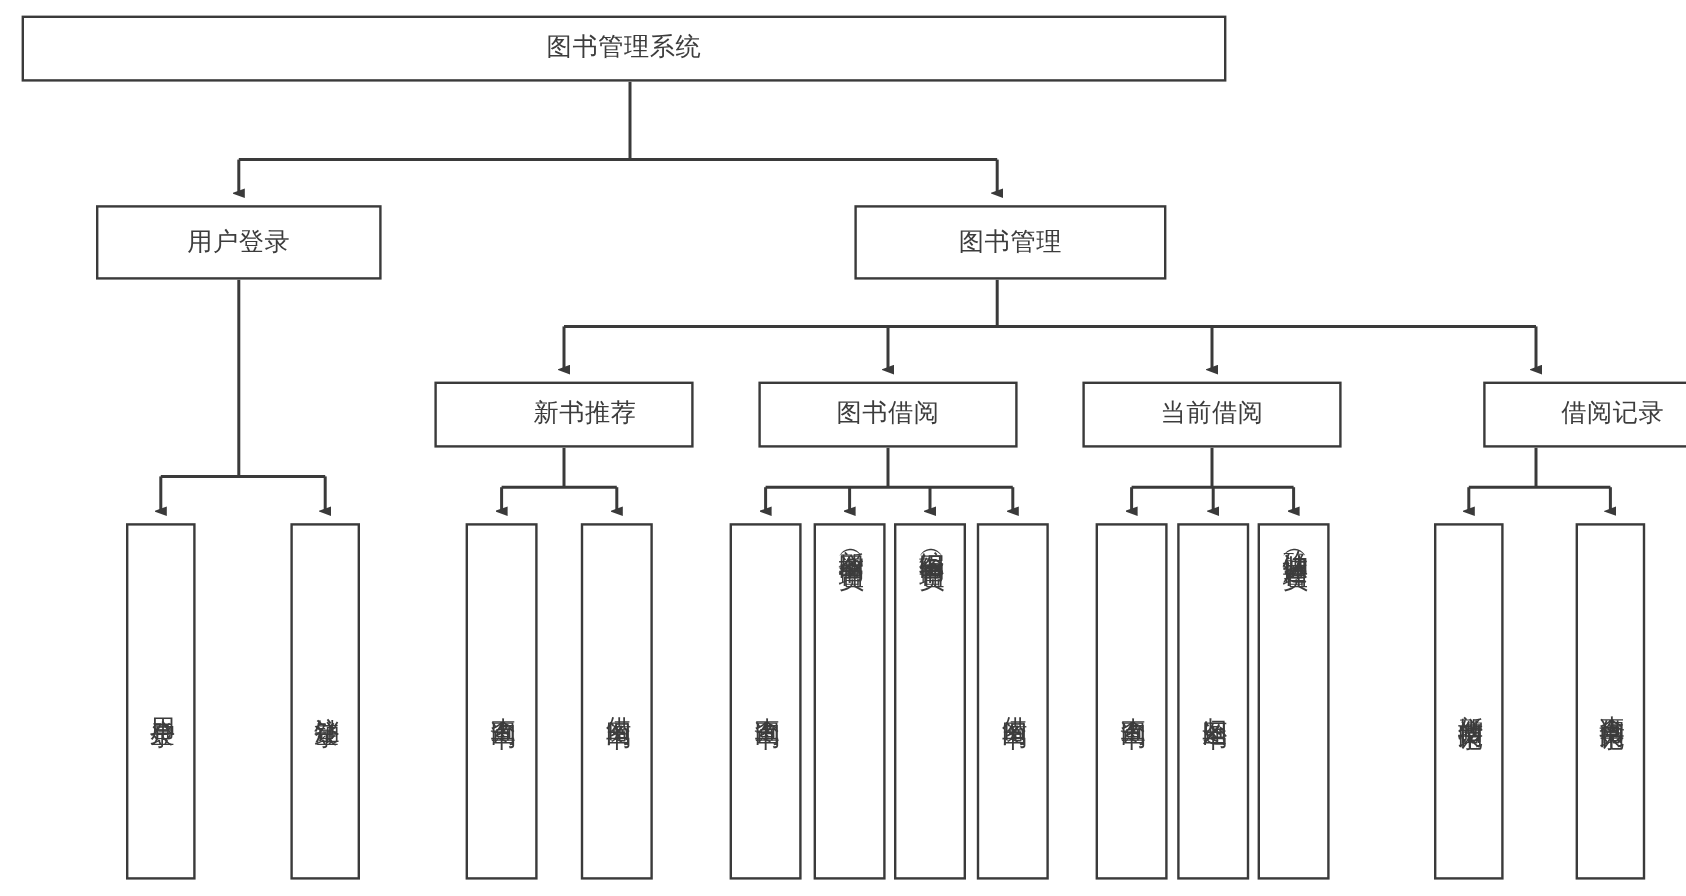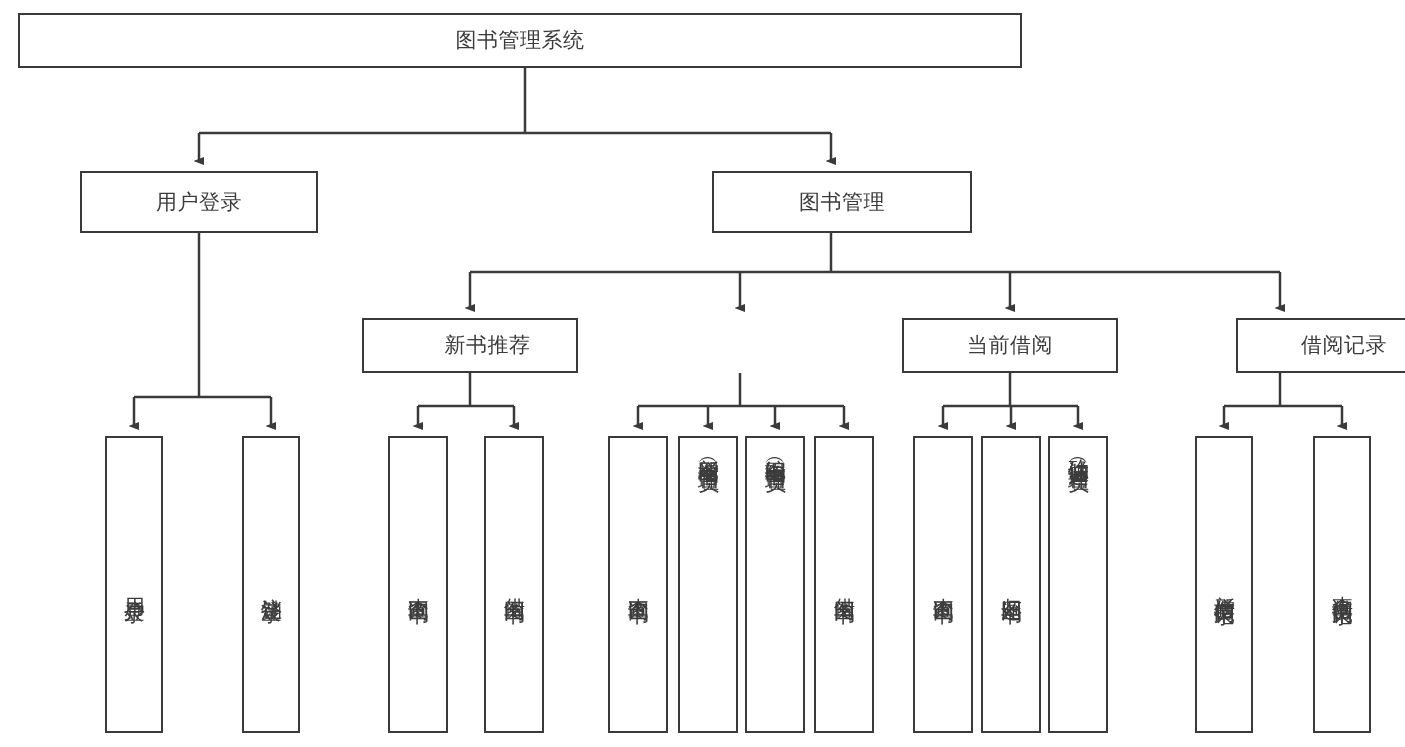--- a/index.html
+++ b/index.html
@@ -129,20 +129,23 @@
   <div class="node" id="node-l2-0" style="left: 80px; top: 171px; width: 238px; height: 62px; border-color: rgb(58, 58, 58); background: rgb(255, 255, 255);">
     <span class="node-label" style="color: rgb(60, 60, 60);">用户登录</span>
   </div>
   <div class="node" id="node-l2-1" style="left: 712px; top: 171px; width: 260px; height: 62px; border-color: rgb(58, 58, 58); background: rgb(255, 255, 255);">
     <span class="node-label" style="color: rgb(60, 60, 60);">图书管理</span>
   </div>
 
   <div class="node" id="node-l3-0" style="left: 362px; top: 318px; width: 216px; height: 55px; border-color: rgb(58, 58, 58); background: rgb(255, 255, 255);">
     <span class="node-label" style="color: rgb(60, 60, 60); margin-left: 35px;">新书推荐</span>
   </div>
+  <div class="node" id="node-l3-1" style="left: 632px; top: 318px; width: 216px; height: 55px; border-color: rgb(58, 58, 58); background: rgb(255, 255, 255);">
+    <span class="node-label" style="color: rgb(60, 60, 60);">图书借阅</span>
+  </div>
   <div class="node" id="node-l3-2" style="left: 902px; top: 318px; width: 216px; height: 55px; border-color: rgb(58, 58, 58); background: rgb(255, 255, 255);">
     <span class="node-label" style="color: rgb(60, 60, 60);">当前借阅</span>
   </div>
   <div class="node" id="node-l3-3" style="left: 1236px; top: 318px; width: 216px; height: 55px; border-color: rgb(58, 58, 58); background: rgb(255, 255, 255);">
     <span class="node-label" style="color: rgb(60, 60, 60);">借阅记录</span>
   </div>
 
   <div class="node vertical center-text" id="node-leaf-0" style="left: 105px; top: 436px; width: 58px; height: 297px; border-color: rgb(58, 58, 58); background: rgb(255, 255, 255);">
     <span class="node-label" style="color: rgb(60, 60, 60);">用户登录</span>
   </div>

